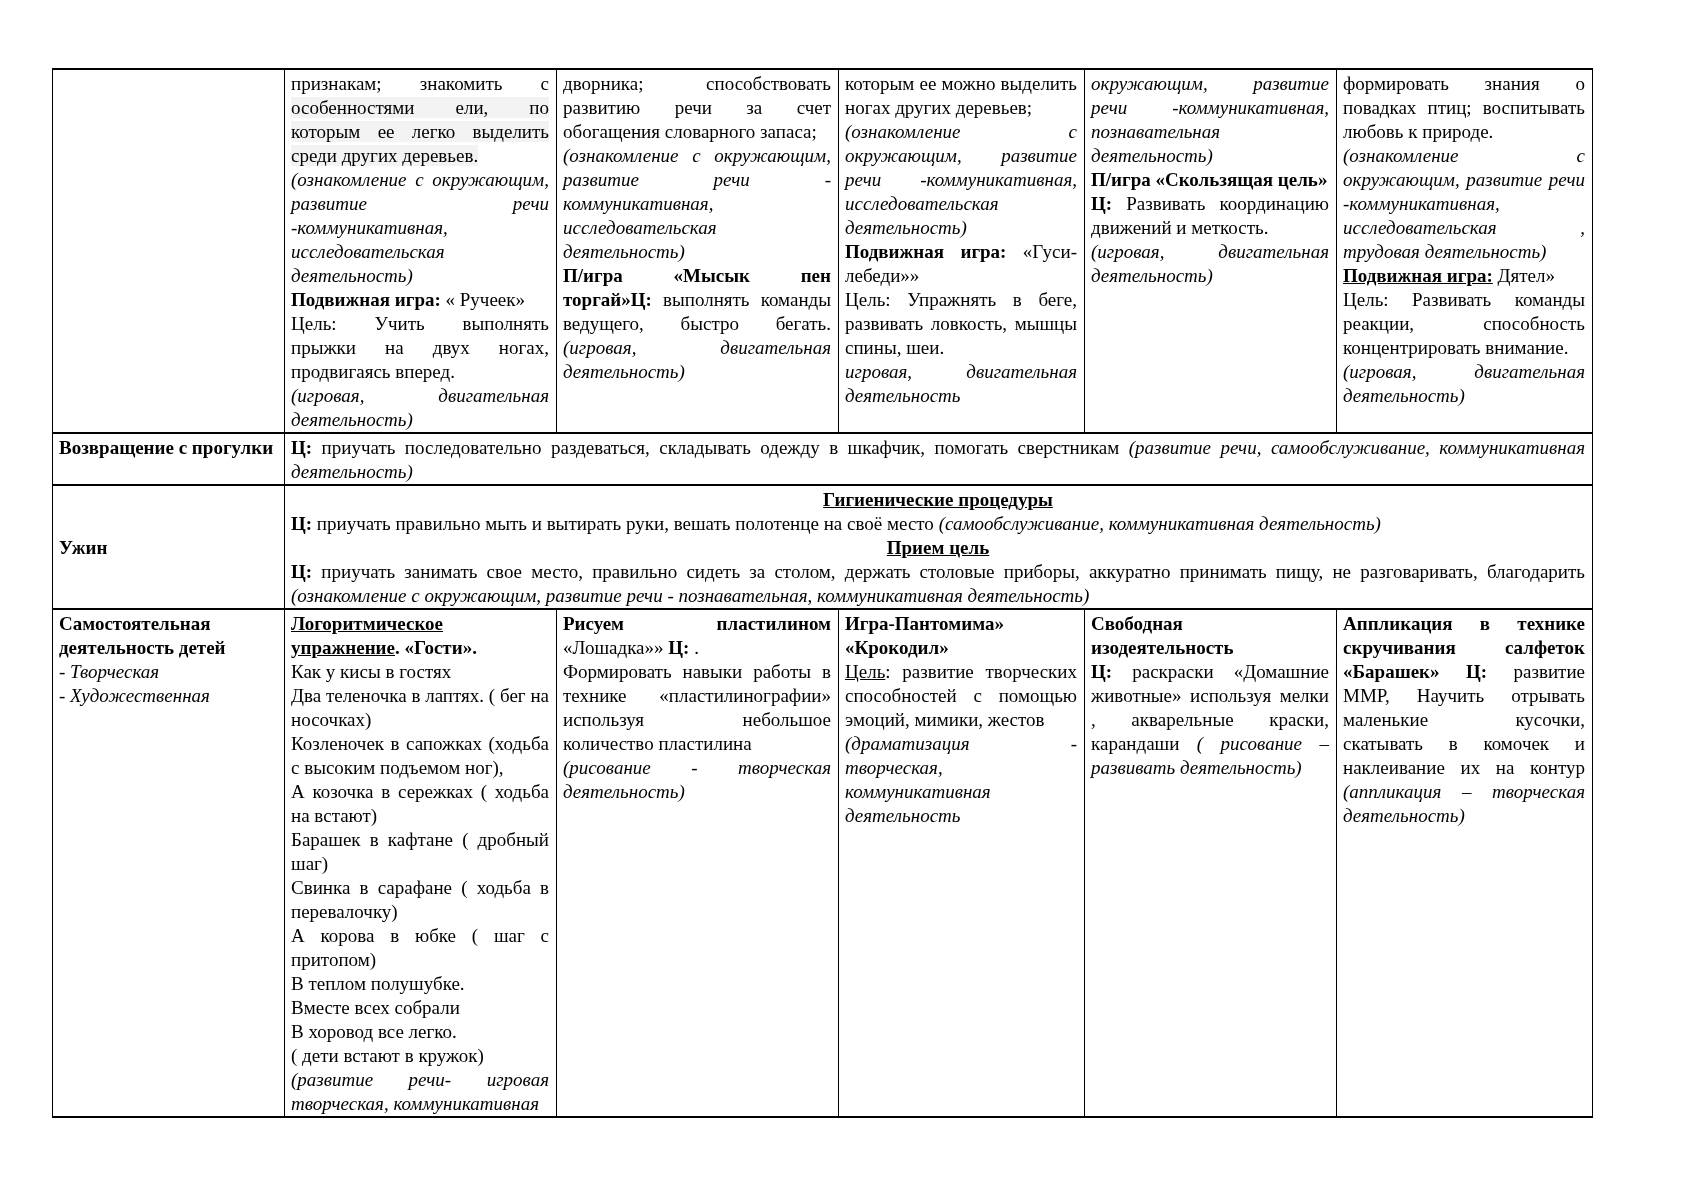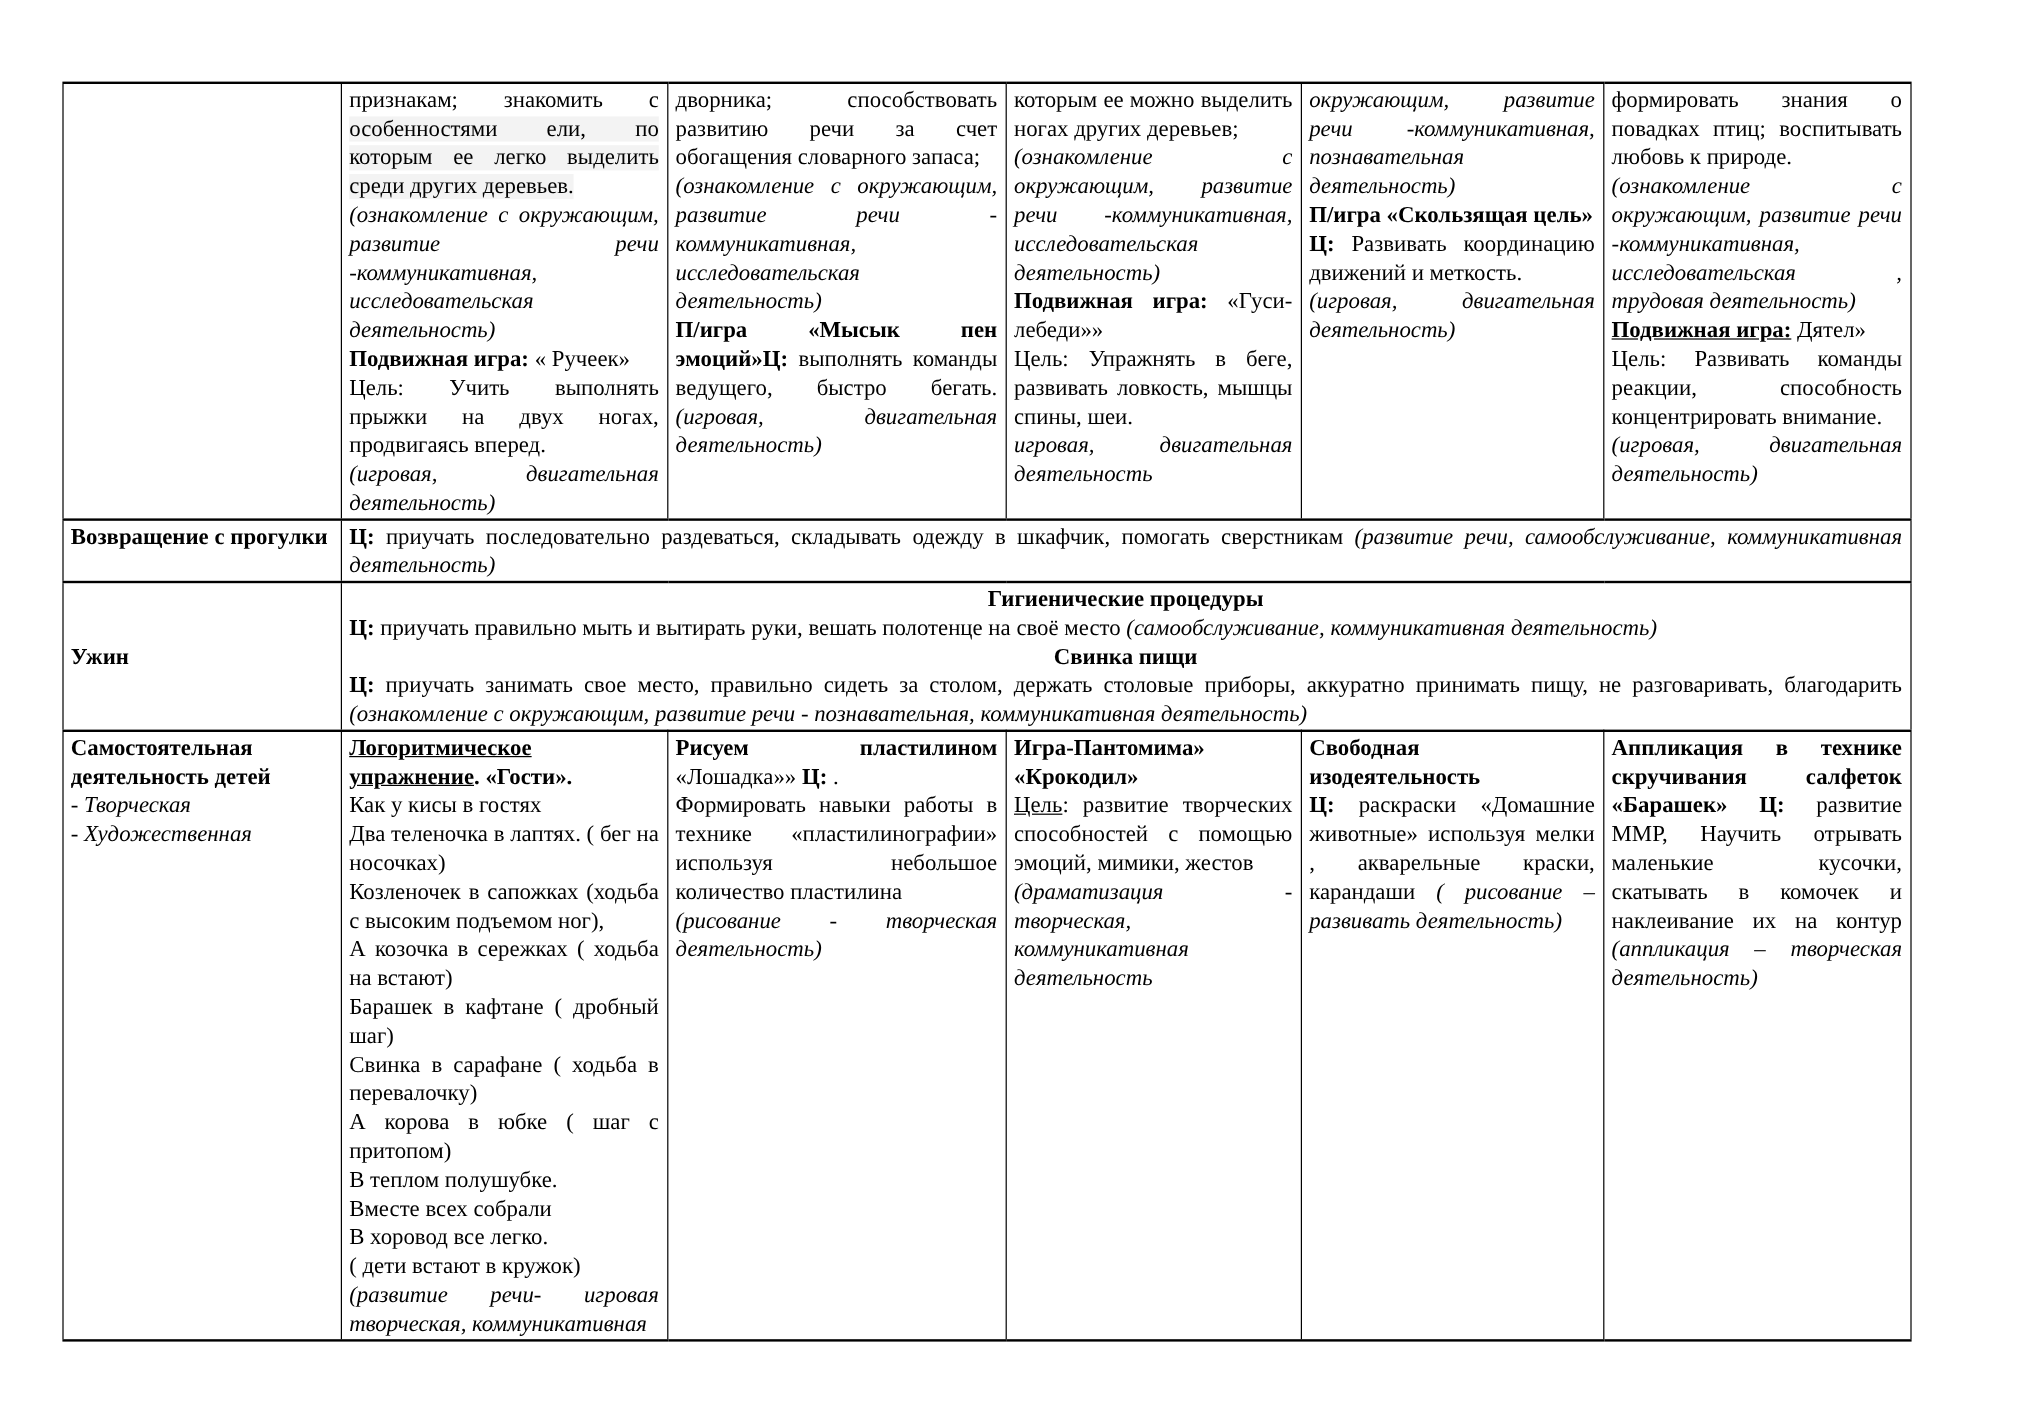--- a/index.html
+++ b/index.html
@@ -11,21 +11,21 @@
   td{border:1px solid #000;border-top-width:2px;border-bottom-width:2px;
      vertical-align:top;padding:2px 7px 0 6px;overflow:hidden;box-sizing:border-box;
      font-size:19px;line-height:24px;text-align:justify;}
   tr.r1 td{height:360px;}
   tr.r2 td{height:52px;margin-left:48px;}
   tr.r3 td{height:124px;}
   tr.r4 td{height:500px;}
   td.lab{text-align:left;}
   td.mid{vertical-align:middle;}
   p{margin:0;padding:0;}
-  .ctr{text-align:center;}
+  .ctr{text-align:center;text-decoration:underline;}
   .b{font-weight:700;}
   .i{font-style:italic;}
   .u{text-decoration:underline;}
   .hl{background:#f3f3f3;}
 </style>
 </head>
 <body>
 
 <div class="page">
 <table class="sched">
@@ -44,21 +44,21 @@
     <td>
       <p><span>признакам; знакомить с </span><span class="hl">особенностями ели, по которым ее легко выделить среди других деревьев.</span></p>
       <p class="i"><span> (ознакомление с окружающим, развитие речи -коммуникативная, исследовательская деятельность)</span></p>
       <p><span class="b">Подвижная игра:</span><span> « Ручеек»</span></p>
       <p><span>Цель: Учить выполнять прыжки на двух ногах, продвигаясь вперед.</span></p>
       <p class="i"><span> (игровая, двигательная деятельность)</span></p>
     </td>
     <td>
       <p><span>дворника; способствовать развитию речи за счет обогащения словарного запаса;</span></p>
       <p class="i"><span> (ознакомление с окружающим, развитие речи - коммуникативная, исследовательская деятельность)</span></p>
-      <p><span class="b">П/игра «Мысык пен эмоций»Ц:</span><span> выполнять команды ведущего, быстро бегать.</span><span class="i">(игровая, двигательная деятельность)</span></p>
+      <p><span class="b">П/игра «Мысык пен торгай»Ц:</span><span> выполнять команды ведущего, быстро бегать.</span><span class="i">(игровая, двигательная деятельность)</span></p>
     </td>
     <td>
       <p><span>которым ее можно выделить ногах других деревьев;</span></p>
       <p class="i"><span> (ознакомление с окружающим, развитие речи -коммуникативная, исследовательская деятельность)</span></p>
       <p><span class="b">Подвижная игра:</span><span> «Гуси-лебеди»»</span></p>
       <p><span>Цель: Упражнять в беге, развивать ловкость, мышцы спины, шеи.</span></p>
       <p class="i"><span>игровая, двигательная деятельность</span></p>
     </td>
     <td>
       <p class="i"><span>окружающим, развитие речи -коммуникативная, познавательная деятельность)</span></p>
@@ -84,21 +84,21 @@
     </td>
   </tr>
 
   <tr class="r3">
     <td class="lab mid">
       <p><span class="b">Ужин</span></p>
     </td>
     <td colspan="5">
       <p class="ctr"><span class="b">Гигиенические процедуры</span></p>
       <p><span class="b">Ц:</span><span> приучать правильно мыть и вытирать руки, вешать полотенце на своё место </span><span class="i">(самообслуживание, коммуникативная деятельность)</span></p>
-      <p class="ctr"><span class="b">Свинка пищи</span></p>
+      <p class="ctr"><span class="b">Прием цель</span></p>
       <p><span class="b">Ц:</span><span> приучать занимать свое место, правильно сидеть за столом, держать столовые приборы, аккуратно принимать пищу, не разговаривать, благодарить </span><span class="i">(ознакомление с окружающим, развитие речи - познавательная, коммуникативная деятельность)</span></p>
     </td>
   </tr>
 
   <tr class="r4">
     <td class="lab">
       <p><span class="b">Самостоятельная деятельность детей</span></p>
       <p class="i"><span>- Творческая</span></p>
       <p class="i"><span>- Художественная</span></p>
     </td>

